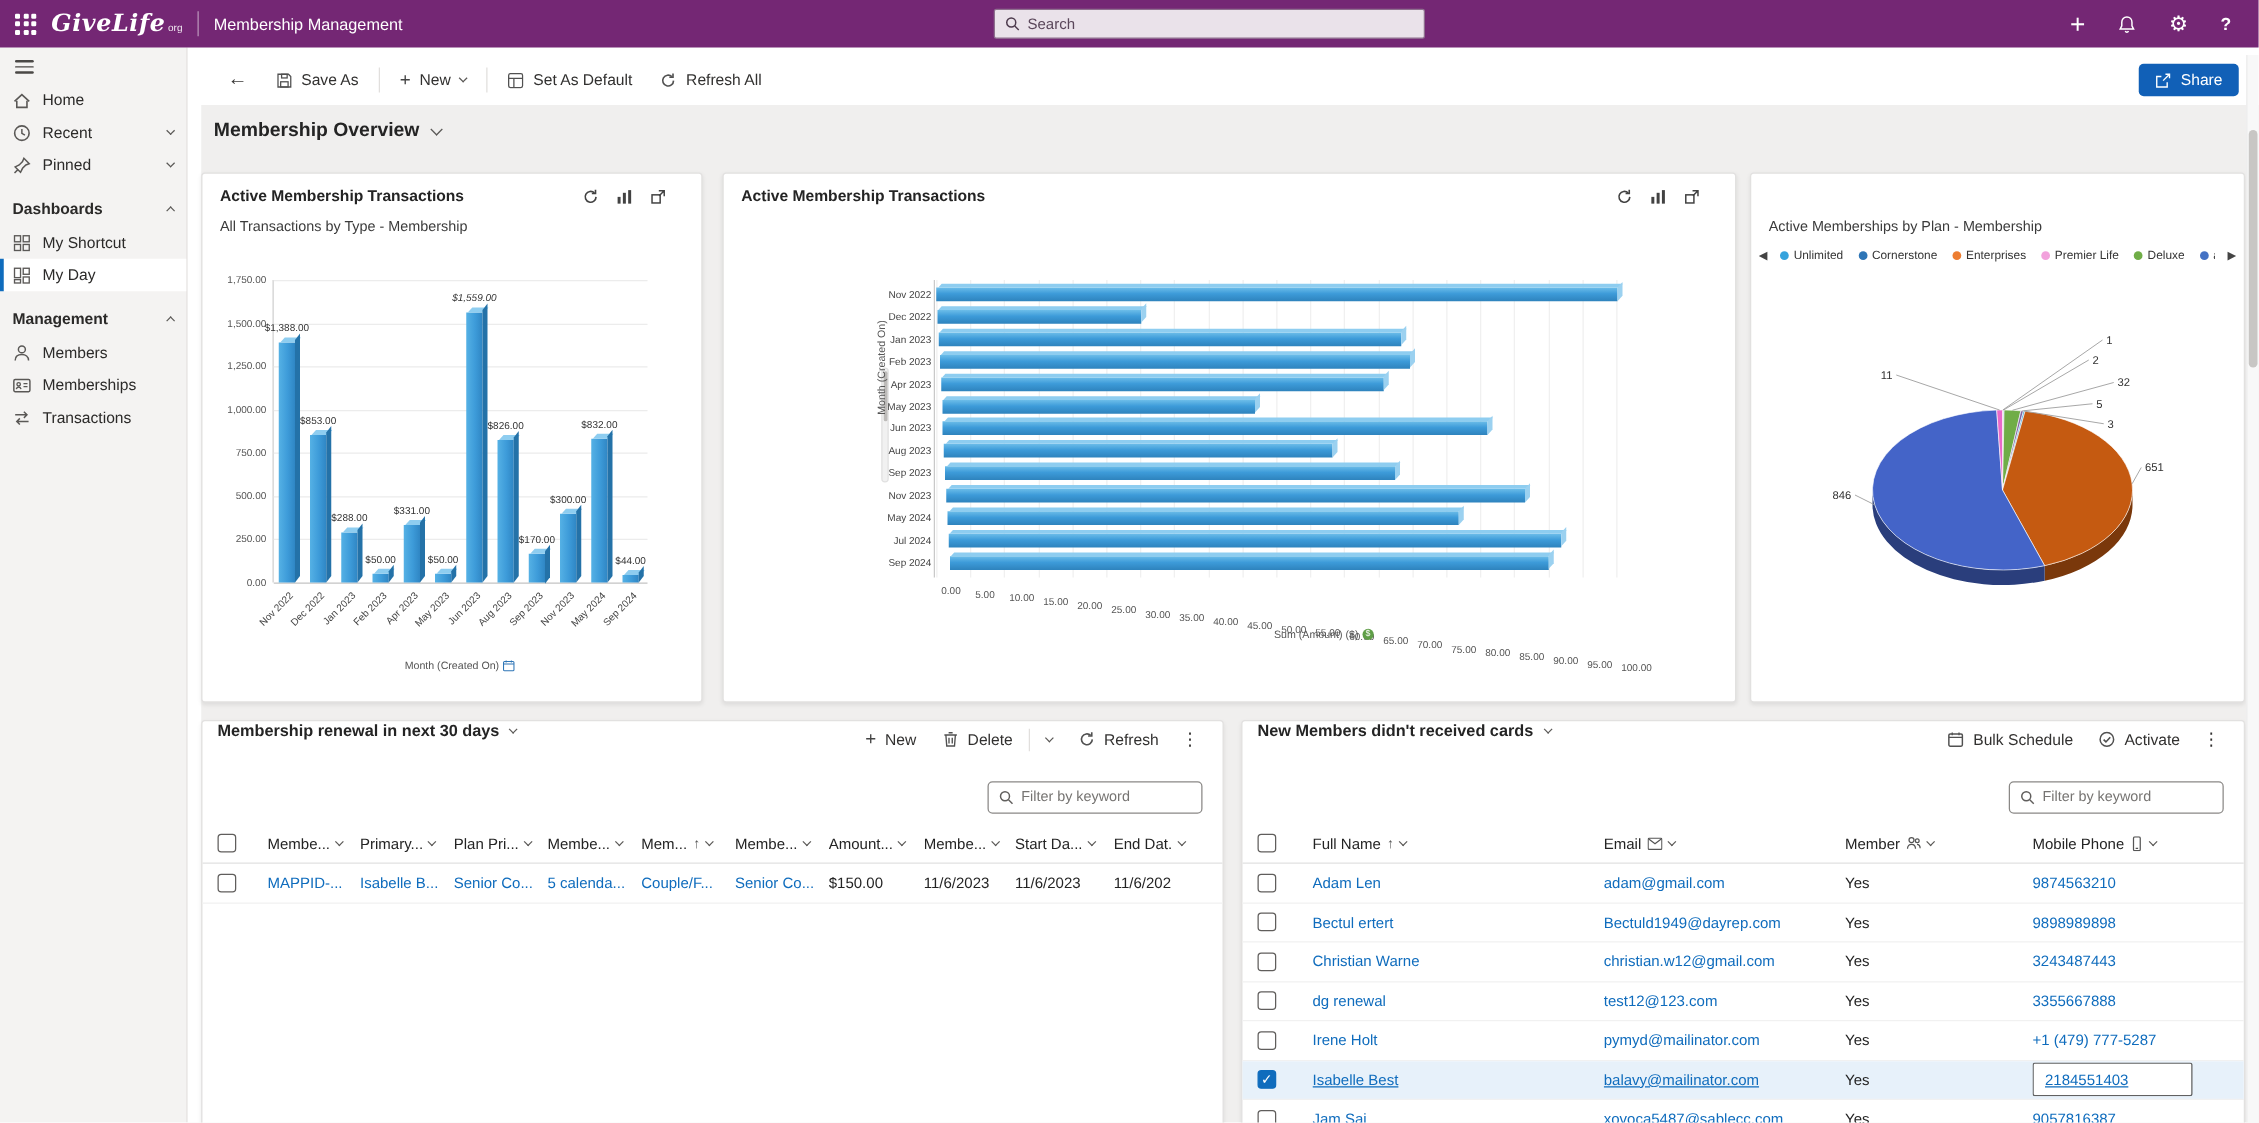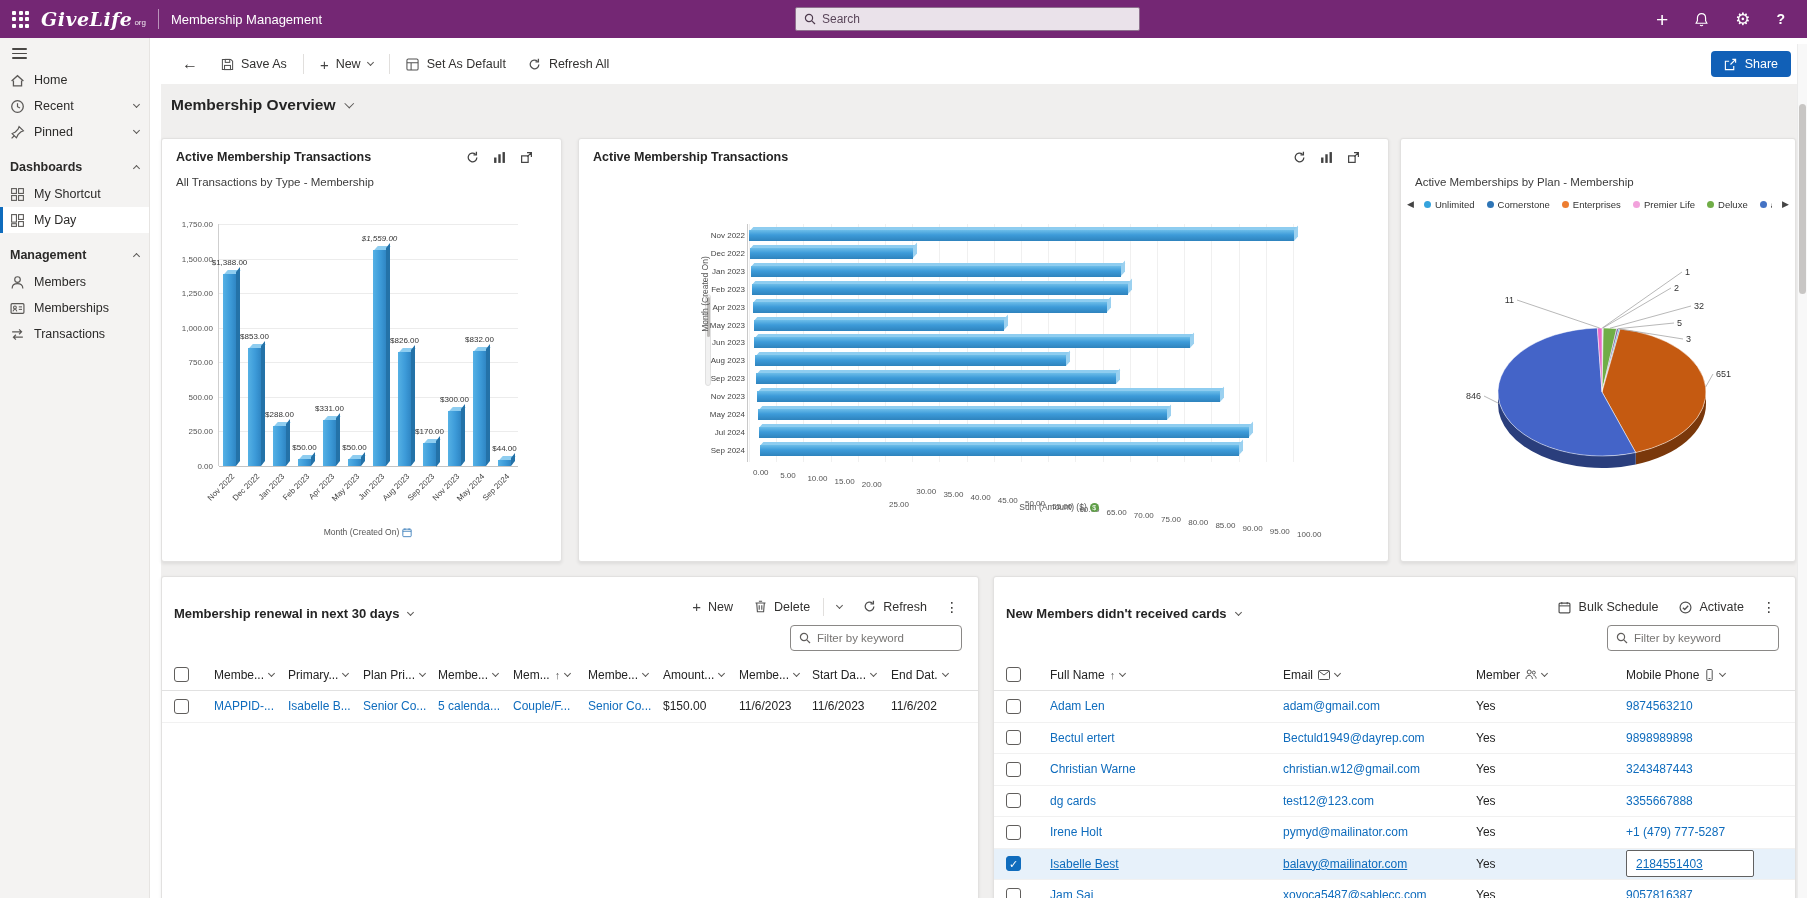--- a/index.html
+++ b/index.html
@@ -102,21 +102,21 @@
   
   #pie-legend{position:absolute;top:56px;left:6px;right:6px;height:18px;display:flex;align-items:center;
     gap:10px;font-size:9.5px;color:#333;overflow:hidden;white-space:nowrap}
   .lg-arrow{flex:none;font-size:9px;color:#444;cursor:pointer}
   .lg-item{display:inline-flex;align-items:center;gap:4px;flex:none;cursor:pointer}
   .lg-dot{width:7px;height:7px;border-radius:50%;display:inline-block}
   #pie-svg{position:absolute;left:0;top:115px}
   .pie-callout{font-size:9px;fill:#333}
 
   
-  .panel-head{display:flex;align-items:flex-end;padding:0 12px;height:44px}
+  .panel-head{display:flex;align-items:flex-start;padding:0 12px;height:44px}
   .panel-title-wrap{display:flex;align-items:center;gap:9px;cursor:pointer}
   .panel-title{font-size:13px;font-weight:bold;color:#242424;white-space:nowrap}
   .panel-actions{margin-left:auto;display:flex;align-items:center;gap:2px;font-size:12.5px;color:#323130}
   .pbtn{display:flex;align-items:center;gap:7px;padding:6px 9px;border-radius:3px;color:#323130}
   .pbtn.more{font-size:14px;padding:6px 7px}
   .vsep{width:1px;height:18px;background:#e1dfdd;margin:0 2px}
   .panel-search-row{display:flex;justify-content:flex-end;padding:4px 16px 8px}
   .search-box{display:flex;align-items:center;gap:6px;width:172px;height:26px;border:1px solid #8a8886;
     border-radius:4px;padding:0 8px;background:#fff;color:#605e5c}
   .search-box svg{flex:none}
@@ -527,21 +527,21 @@
         <div class="c2bar" style="top: 185px; left: 179px; width: 408.75px;"></div>
         <div class="c2lab" style="top: 203.9px;">Jul 2024</div>
         <div class="c2bar" style="top: 202.9px; left: 179.9px; width: 490.5px;"></div>
         <div class="c2lab" style="top: 221.8px;">Sep 2024</div>
         <div class="c2bar" style="top: 220.8px; left: 180.8px; width: 479.6px;"></div>
         <div class="c2tick" style="left: 174px; top: 244px;">0.00</div>
         <div class="c2tick" style="left: 201.2px; top: 247.1px;">5.00</div>
         <div class="c2tick" style="left: 228.4px; top: 250.2px;">10.00</div>
         <div class="c2tick" style="left: 255.6px; top: 253.3px;">15.00</div>
         <div class="c2tick" style="left: 282.8px; top: 256.4px;">20.00</div>
-        <div class="c2tick" style="left: 310px; top: 276px;">25.00</div>
+        <div class="c2tick" style="left: 310px; top: 259px;">25.00</div>
         <div class="c2tick" style="left: 337.2px; top: 262.6px;">30.00</div>
         <div class="c2tick" style="left: 364.4px; top: 265.7px;">35.00</div>
         <div class="c2tick" style="left: 391.6px; top: 268.8px;">40.00</div>
         <div class="c2tick" style="left: 418.8px; top: 271.9px;">45.00</div>
         <div class="c2tick" style="left: 446px; top: 275px;">50.00</div>
         <div class="c2tick" style="left: 473.2px; top: 278.1px;">55.00</div>
         <div class="c2tick" style="left: 500.4px; top: 281.2px;">60.00</div>
         <div class="c2tick" style="left: 527.6px; top: 284.3px;">65.00</div>
         <div class="c2tick" style="left: 554.8px; top: 287.4px;">70.00</div>
         <div class="c2tick" style="left: 582px; top: 290.5px;">75.00</div>
@@ -883,21 +883,21 @@
           </div>
           <div class="cell">
             <a class="cell-link" href="#">3243487443</a>
           </div>
         </div>
         <div class="grid-row t2grid">
           <div class="ghc">
             <span class="cbx"></span>
           </div>
           <div class="cell">
-            <a class="cell-link" href="#">dg cards</a>
+            <a class="cell-link" href="#">dg renewal</a>
           </div>
           <div class="cell">
             <a class="cell-link" href="#">test12@123.com</a>
           </div>
           <div class="cell">
             <span class="cell-text">Yes</span>
           </div>
           <div class="cell">
             <a class="cell-link" href="#">3355667888</a>
           </div>

